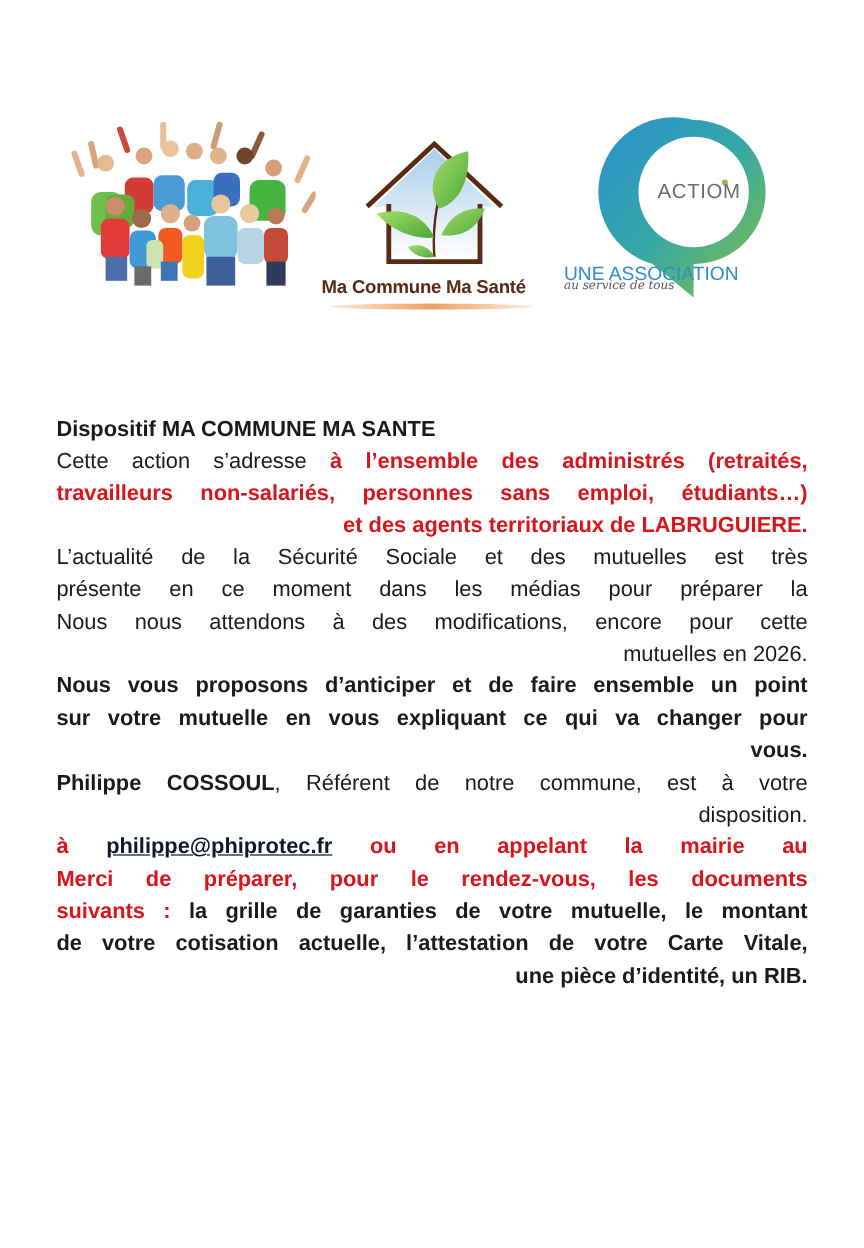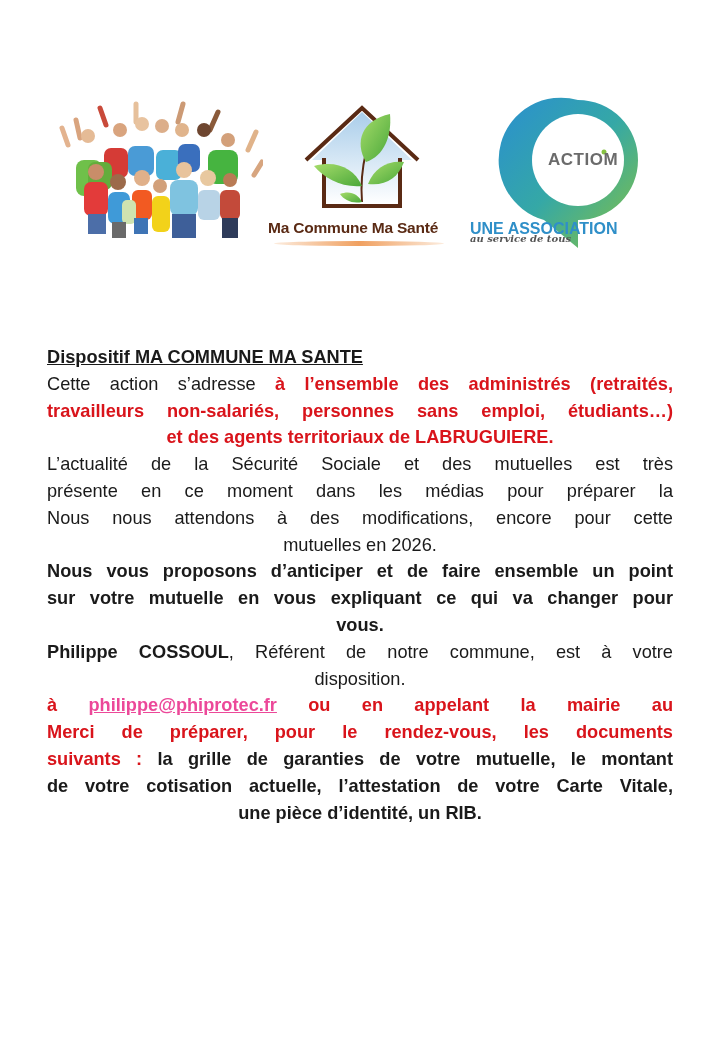--- a/index.html
+++ b/index.html
@@ -28,21 +28,21 @@
     
     .crowd {
       left: 58px;
       top: 10px;
       width: 205px;
       height: 145px;
     }
     
     .mcms {
       left: 262px;
-      top: 12px;
+      top: 24px;
       width: 196px;
       height: 140px;
     }
     .mcms-label {
       position: absolute;
       left: 6px;
       top: 117px;
       font-size: 15.5px;
       font-weight: bold;
       color: #5a2a14;
@@ -57,21 +57,20 @@
       height: 5px;
       border-radius: 50%;
       background: linear-gradient(90deg, rgba(240,160,90,0.2), #f0a060 50%, rgba(240,160,90,0.2));
     }
     
     .actiom {
       left: 466px;
       top: 2px;
       width: 180px;
       height: 165px;
-      font-weight: bold;
     }
     .actiom-word {
       position: absolute;
       left: 82px;
       top: 58px;
       font-size: 17px;
       color: #6b6b6b;
       letter-spacing: 0.5px;
     }
     .actiom-tag1 {
@@ -103,31 +102,30 @@
       line-height: 26.8px;
       color: #1a1a1a;
     }
     .content p {
       margin: 0;
       text-align: justify;
     }
     .title {
       font-weight: bold;
       text-align: right;
-      text-decoration: underline;
     }
     .red { color: #d9141b; }
     .bold { font-weight: bold; }
     .u { text-decoration: underline; }
     .link {
-      color: #ec4899;
+      color: #0f172a;
       font-weight: bold;
     }
     .line { display: block; text-align: justify; text-align-last: justify; }
-    .line-left { display: block; text-align: center; }
+    .line-left { display: block; text-align: right; }
   </style>
 </head>
 <body>
 
 <div class="logos">
 
   <div class="logo crowd">
     <svg width="205" height="145" viewBox="0 0 205 145">
 
       <g stroke-linecap="round" stroke-width="5">

